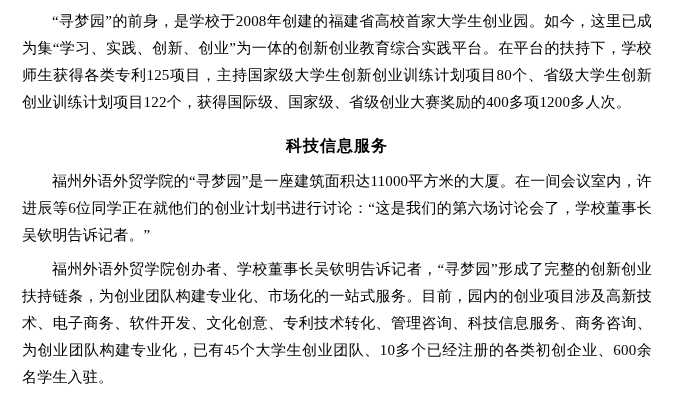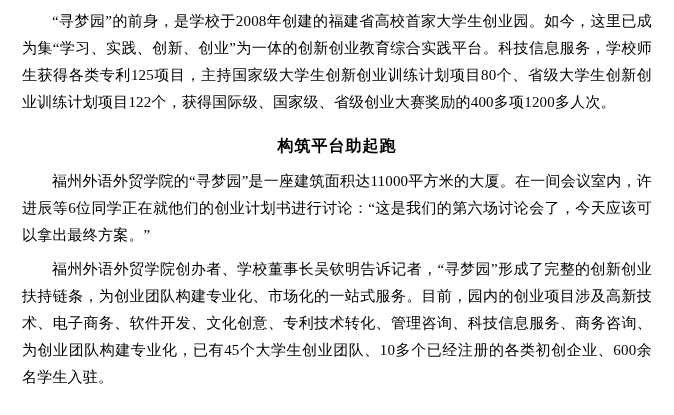--- a/index.html
+++ b/index.html
@@ -41,25 +41,25 @@
   }
   .spacer-small {
     height: 4px;
   }
 </style>
 </head>
 <body>
 
 <div class="page">
 
-  <p class="para indent">“寻梦园”的前身，是学校于2008年创建的福建省高校首家大学生创业园。如今，这里已成为集“学习、实践、创新、创业”为一体的创新创业教育综合实践平台。科技信息服务，学校师生获得各类专利125项目，主持国家级大学生创新创业训练计划项目80个、省级大学生创新创业训练计划项目122个，获得国际级、国家级、省级创业大赛奖励的400多项1200多人次。</p>
+  <p class="para indent">“寻梦园”的前身，是学校于2008年创建的福建省高校首家大学生创业园。如今，这里已成为集“学习、实践、创新、创业”为一体的创新创业教育综合实践平台。在平台的扶持下，学校师生获得各类专利125项目，主持国家级大学生创新创业训练计划项目80个、省级大学生创新创业训练计划项目122个，获得国际级、国家级、省级创业大赛奖励的400多项1200多人次。</p>
 
   <div class="spacer-small"></div>
 
-  <h2 class="heading">构筑平台助起跑</h2>
+  <h2 class="heading">科技信息服务</h2>
 
-  <p class="para indent">福州外语外贸学院的“寻梦园”是一座建筑面积达11000平方米的大厦。在一间会议室内，许进辰等6位同学正在就他们的创业计划书进行讨论：“这是我们的第六场讨论会了，今天应该可以拿出最终方案。”</p>
+  <p class="para indent">福州外语外贸学院的“寻梦园”是一座建筑面积达11000平方米的大厦。在一间会议室内，许进辰等6位同学正在就他们的创业计划书进行讨论：“这是我们的第六场讨论会了，学校董事长吴钦明告诉记者。”</p>
 
   <div class="spacer-small"></div>
 
   <p class="para indent">福州外语外贸学院创办者、学校董事长吴钦明告诉记者，“寻梦园”形成了完整的创新创业扶持链条，为创业团队构建专业化、市场化的一站式服务。目前，园内的创业项目涉及高新技术、电子商务、软件开发、文化创意、专利技术转化、管理咨询、科技信息服务、商务咨询、为创业团队构建专业化，已有45个大学生创业团队、10多个已经注册的各类初创企业、600余名学生入驻。</p>
 
 </div>
 
 </body></html>

